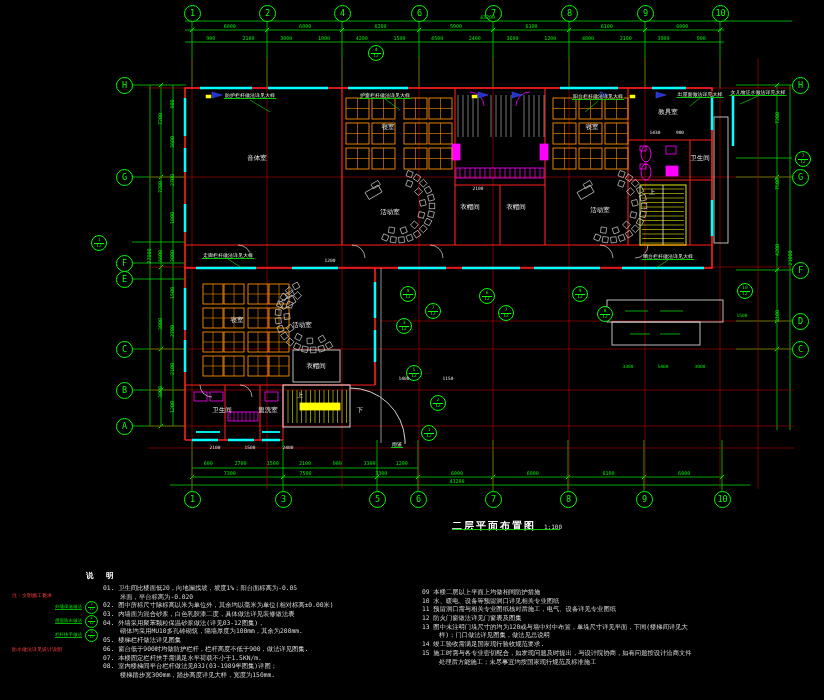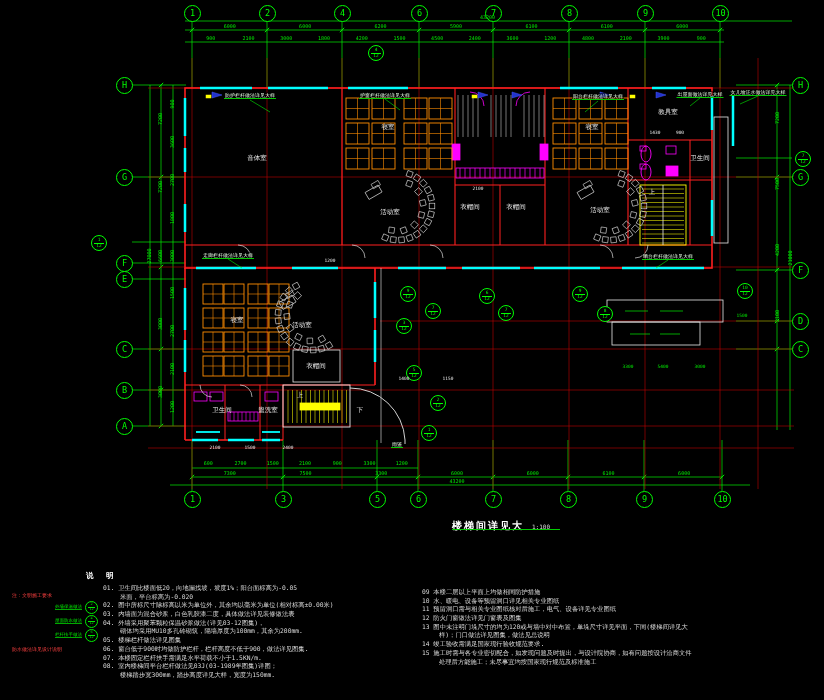--- a/index.html
+++ b/index.html
@@ -465,21 +465,21 @@
       <line x1="250" y1="100" x2="270" y2="112" stroke="#00ee00" stroke-width="0.6"></line>
       <line x1="385" y1="99" x2="400" y2="110" stroke="#00ee00" stroke-width="0.6"></line>
       <line x1="598" y1="101" x2="585" y2="112" stroke="#00ee00" stroke-width="0.6"></line>
       <line x1="700" y1="98" x2="690" y2="106" stroke="#00ee00" stroke-width="0.6"></line>
       <line x1="758" y1="96" x2="740" y2="104" stroke="#00ee00" stroke-width="0.6"></line>
       <line x1="668" y1="260" x2="656" y2="268" stroke="#00ee00" stroke-width="0.6"></line>
       <line x1="228" y1="259" x2="242" y2="268" stroke="#00ee00" stroke-width="0.6"></line>
     </svg>
   <div id="overlay">
     <div class="title-block">
-      <span class="title-main">楼梯间详见大</span><span class="title-scale">1:100</span>
+      <span class="title-main">二层平面布置图</span><span class="title-scale">1:100</span>
     </div>
     <div class="title-underline"></div>
     <div class="notes-header">说 明</div>
     <div id="notes-left" class="notes-col">
         <div>01. 卫生间比楼面低20，向地漏找坡，坡度1%；阳台面标高为-0.05</div>
         <div class="note-sub">米面，平台标高为-0.020</div>
         <div>02. 图中所标尺寸除标高以米为单位外，其余均以毫米为单位(相对标高±0.00米)</div>
         <div>03. 内墙面为混合砂浆，白色乳胶漆二度，具体做法详见装修做法表</div>
         <div>04. 外墙采用聚苯颗粒保温砂浆做法(详见03-12图集)，</div>
         <div class="note-sub">砌体均采用MU10多孔砖砌筑，隔墙厚度为100mm，其余为200mm.</div>

